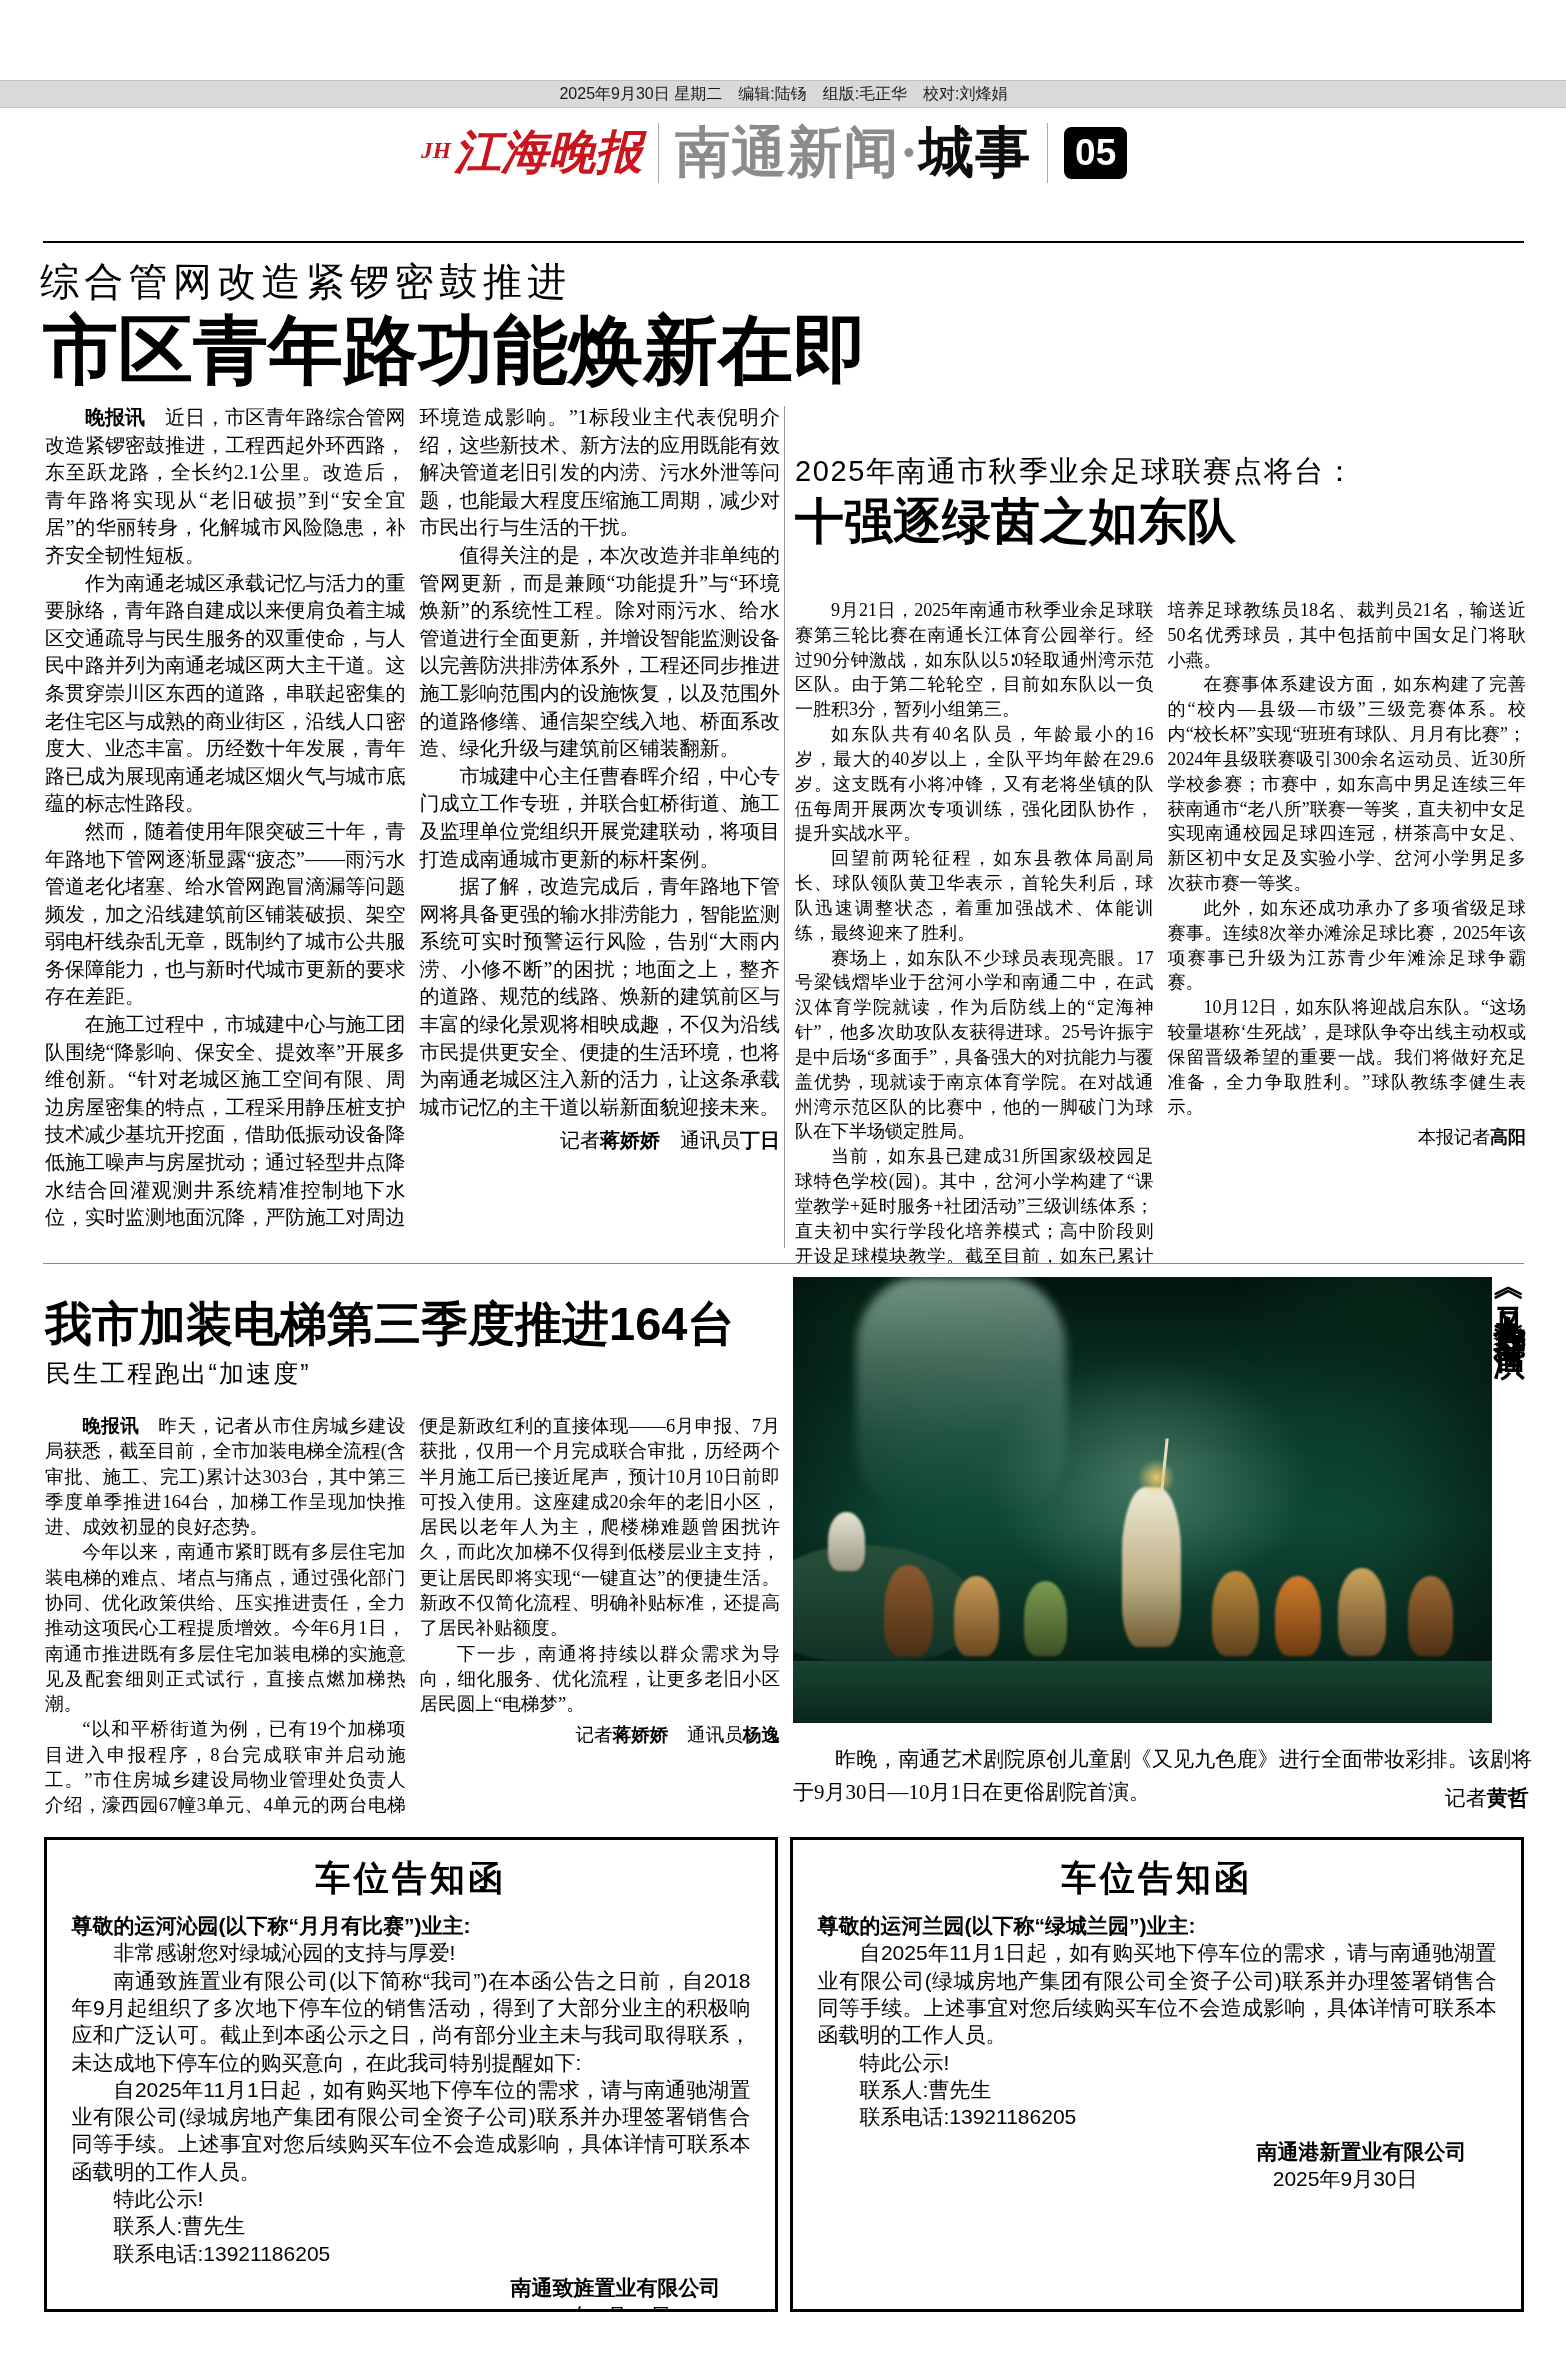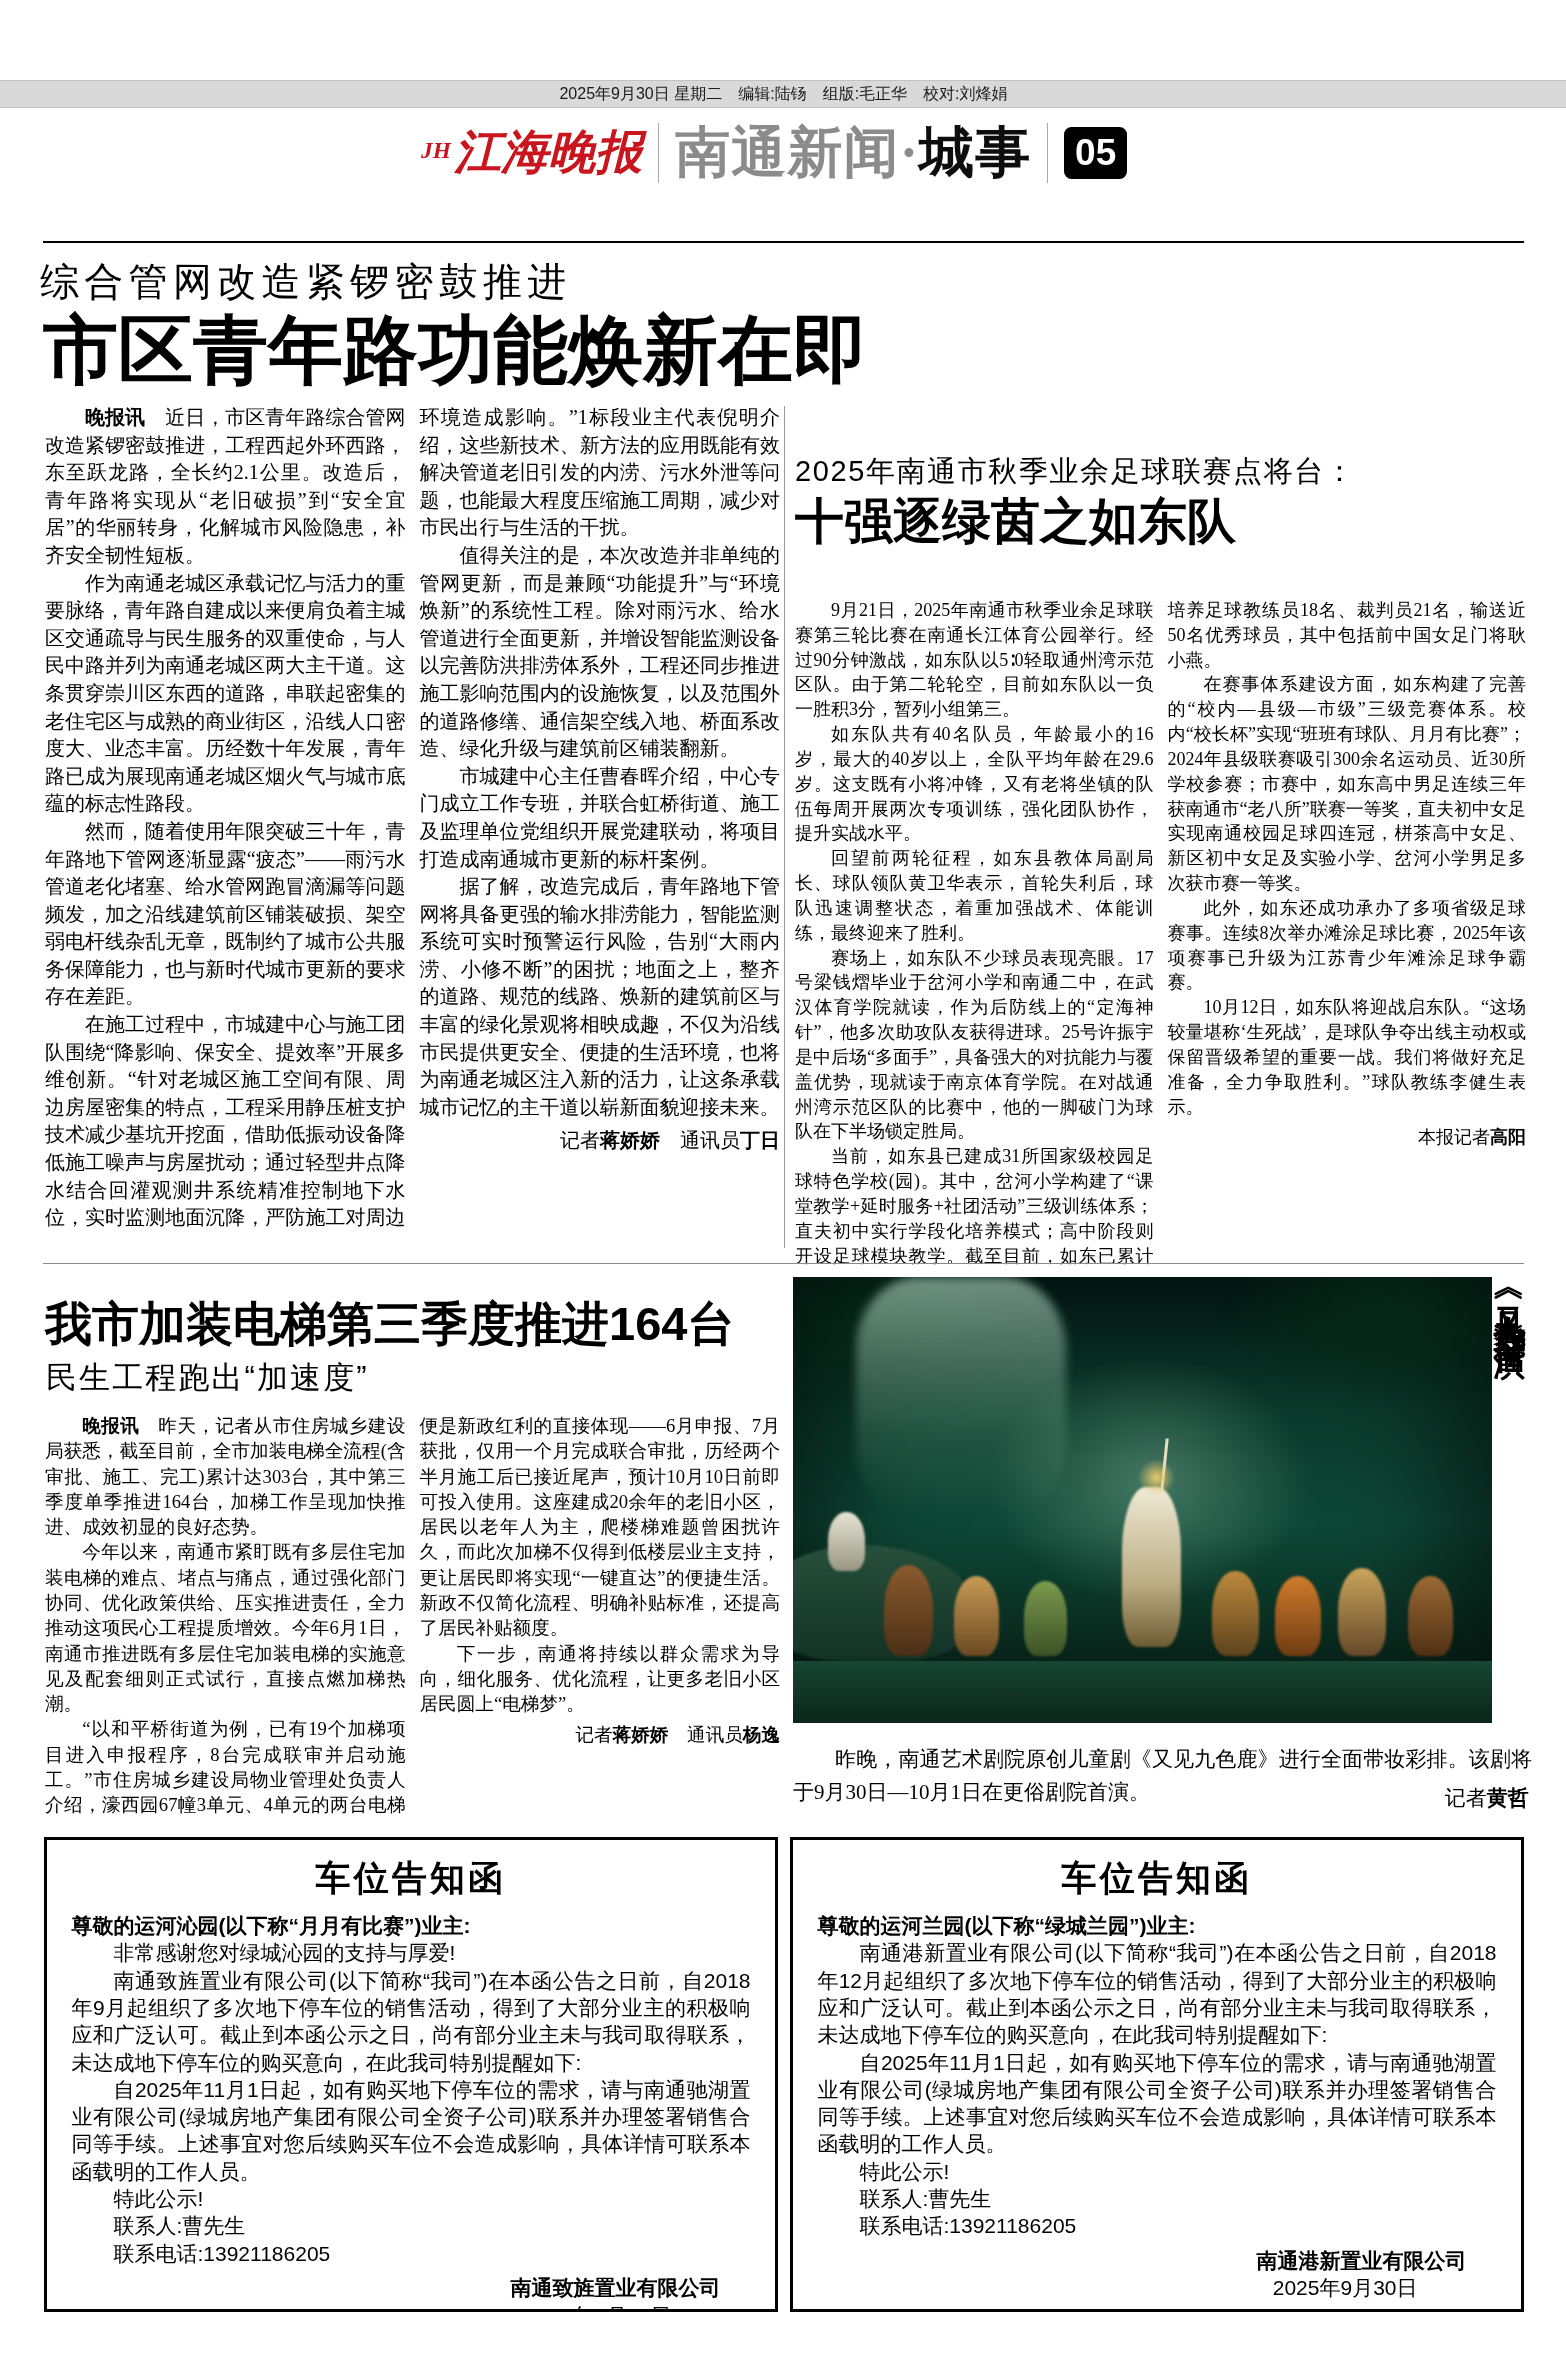--- a/index.html
+++ b/index.html
@@ -31,21 +31,21 @@
     font-size:39px;font-weight:500;letter-spacing:5.3px;color:#000;}
   .title1{left:43px;top:301px;width:916px;font-family:"Liberation Sans",sans-serif;
     font-size:75px;font-weight:900;letter-spacing:0;color:#000;white-space:nowrap;}
   .fb-kicker{left:795px;top:452px;font-family:"Liberation Sans",sans-serif;
     font-size:29px;font-weight:500;letter-spacing:1.6px;}
   .fb-title{left:795px;top:489px;font-family:"Liberation Sans",sans-serif;
     font-size:49px;font-weight:900;}
   .elev-title{left:45px;top:1293px;font-family:"Liberation Sans",sans-serif;
     font-size:47px;font-weight:900;}
   .elev-sub{left:46px;top:1357px;font-family:"Liberation Sans",sans-serif;
-    font-size:31px;font-weight:400;letter-spacing:2.1px;}
+    font-size:25px;font-weight:400;letter-spacing:2.1px;}
 
   
   .cols{column-gap:14px;column-count:2;column-fill:auto;text-align:justify;
     overflow:hidden;}
   .cols p{margin:0;text-indent:2em;}
   .art1{left:45px;top:404px;width:735px;height:846px;font-size:20px;line-height:1.38;}
   .fb-body{left:795px;top:566px;width:731px;height:690px;font-size:18px;line-height:1.38;margin-top:32px;}
   .elev-body{left:45px;top:1413px;width:735px;height:407px;font-size:18.6px;line-height:1.36;}
   .lead-label{font-weight:700;font-family:"Liberation Sans",sans-serif;}
   .byline{text-indent:0 !important;text-align:right;margin-top:5.3px !important;}
@@ -182,21 +182,20 @@
   <p class="ind">特此公示!</p>
   <p class="ind">联系人:曹先生</p>
   <p class="ind">联系电话:13921186205</p>
   <p class="sig">南通致旌置业有限公司</p>
   <p class="sigdate">2025年9月30日</p>
 </div>
 
 <div class="abs notice" style="left:790px;">
   <p class="n-title">车位告知函</p>
   <p class="salute">尊敬的运河兰园(以下称“绿城兰园”)业主:</p>
-  <p class="ind">南通港新置业有限公司(以下简称“我司”)在本函公告之日前，自2018年12月起组织了多次地下停车位的销售活动，得到了大部分业主的积极响应和广泛认可。截止到本函公示之日，尚有部分业主未与我司取得联系，未达成地下停车位的购买意向，在此我司特别提醒如下:</p>
   <p class="ind">自2025年11月1日起，如有购买地下停车位的需求，请与南通驰湖置业有限公司(绿城房地产集团有限公司全资子公司)联系并办理签署销售合同等手续。上述事宜对您后续购买车位不会造成影响，具体详情可联系本函载明的工作人员。</p>
   <p class="ind">特此公示!</p>
   <p class="ind">联系人:曹先生</p>
   <p class="ind">联系电话:13921186205</p>
   <p class="sig">南通港新置业有限公司</p>
   <p class="sigdate">2025年9月30日</p>
 </div>
 
 
 </body></html>

